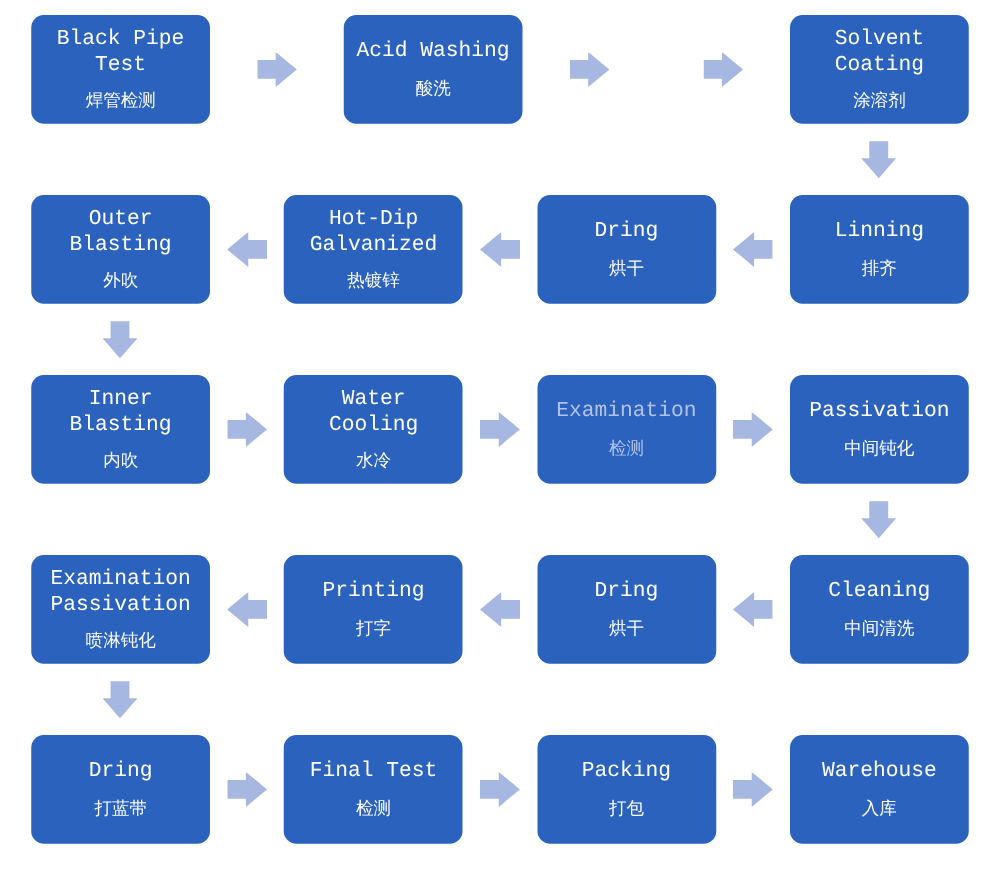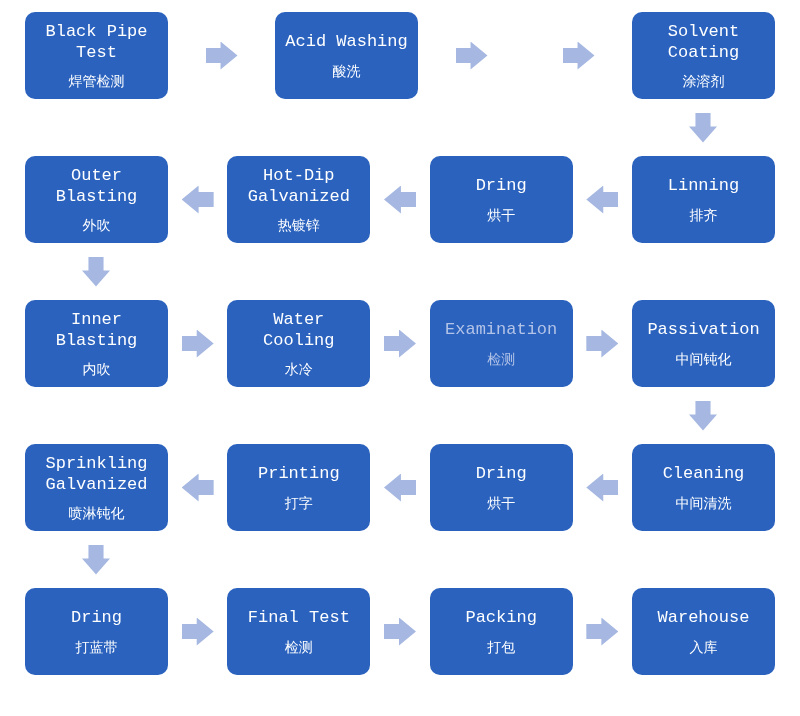--- a/index.html
+++ b/index.html
@@ -185,21 +185,21 @@
         <span class="zh">中间钝化</span>
       </div>
     </div>
 
     <div class="vrow">
       <span class="arrow down pos-right"></span>
     </div>
 
     <div class="frow">
       <div class="box">
-        <span class="en">Sprinkling Galvanized</span>
+        <span class="en">Examination Passivation</span>
         <span class="zh">喷淋钝化</span>
       </div>
       <div class="gapcell">
           <span class="arrow left"></span>
         </div>
       <div class="box">
         <span class="en">Printing</span>
         <span class="zh">打字</span>
       </div>
       <div class="gapcell">

